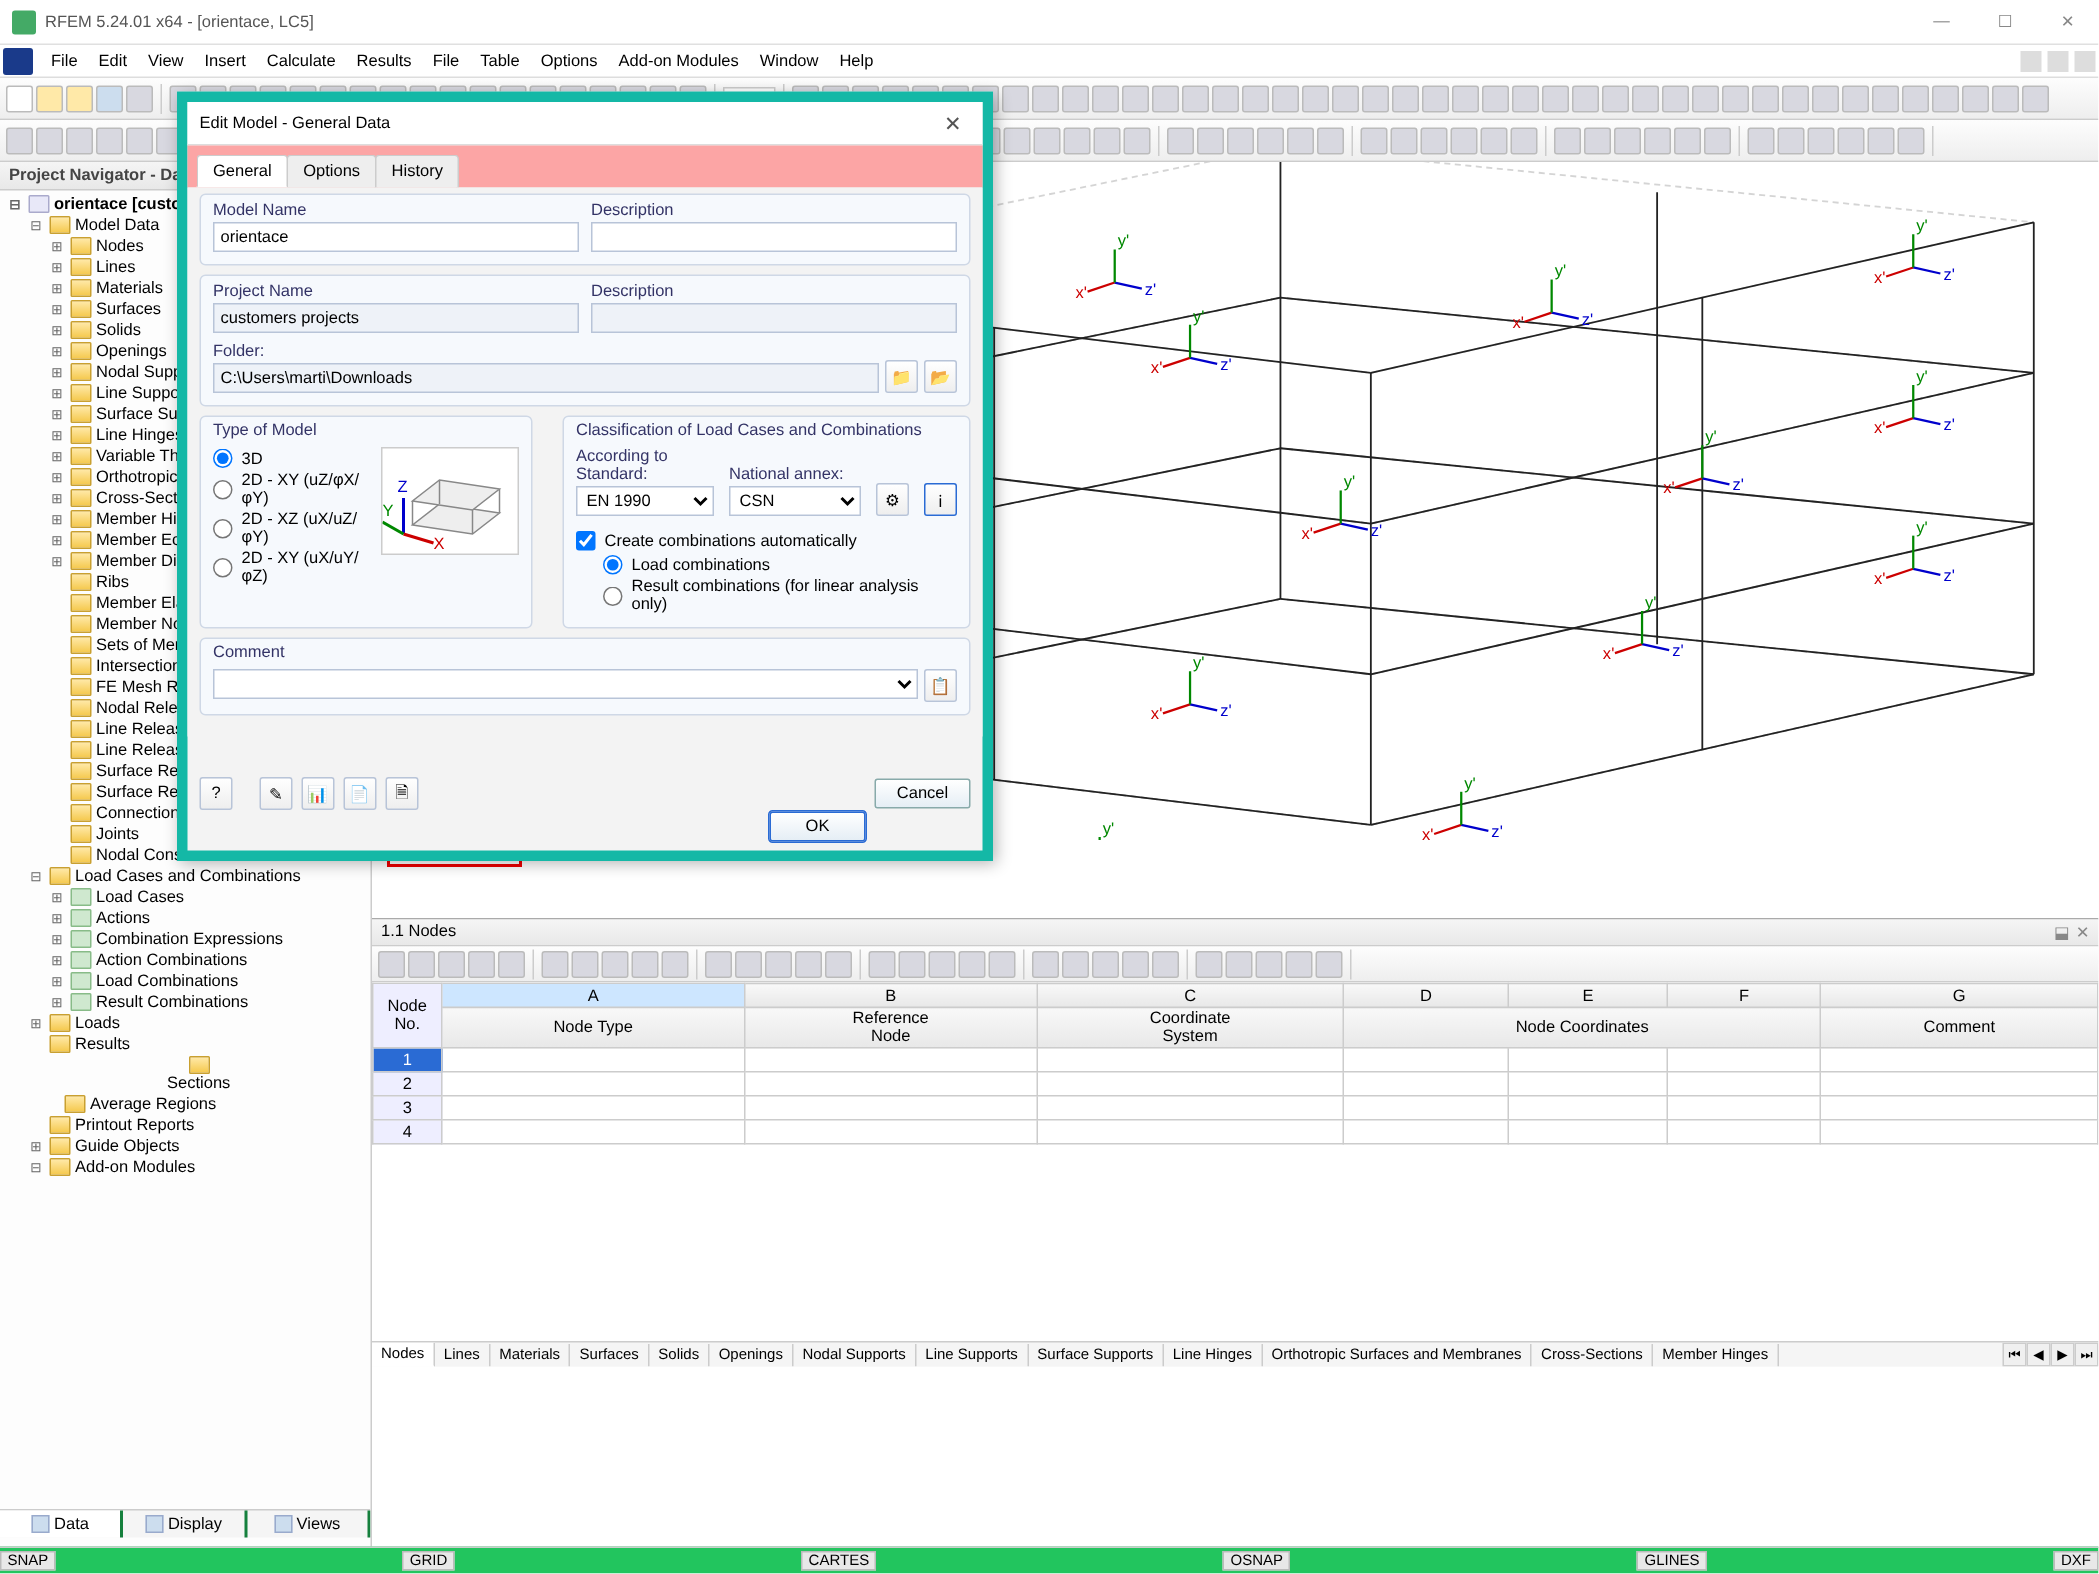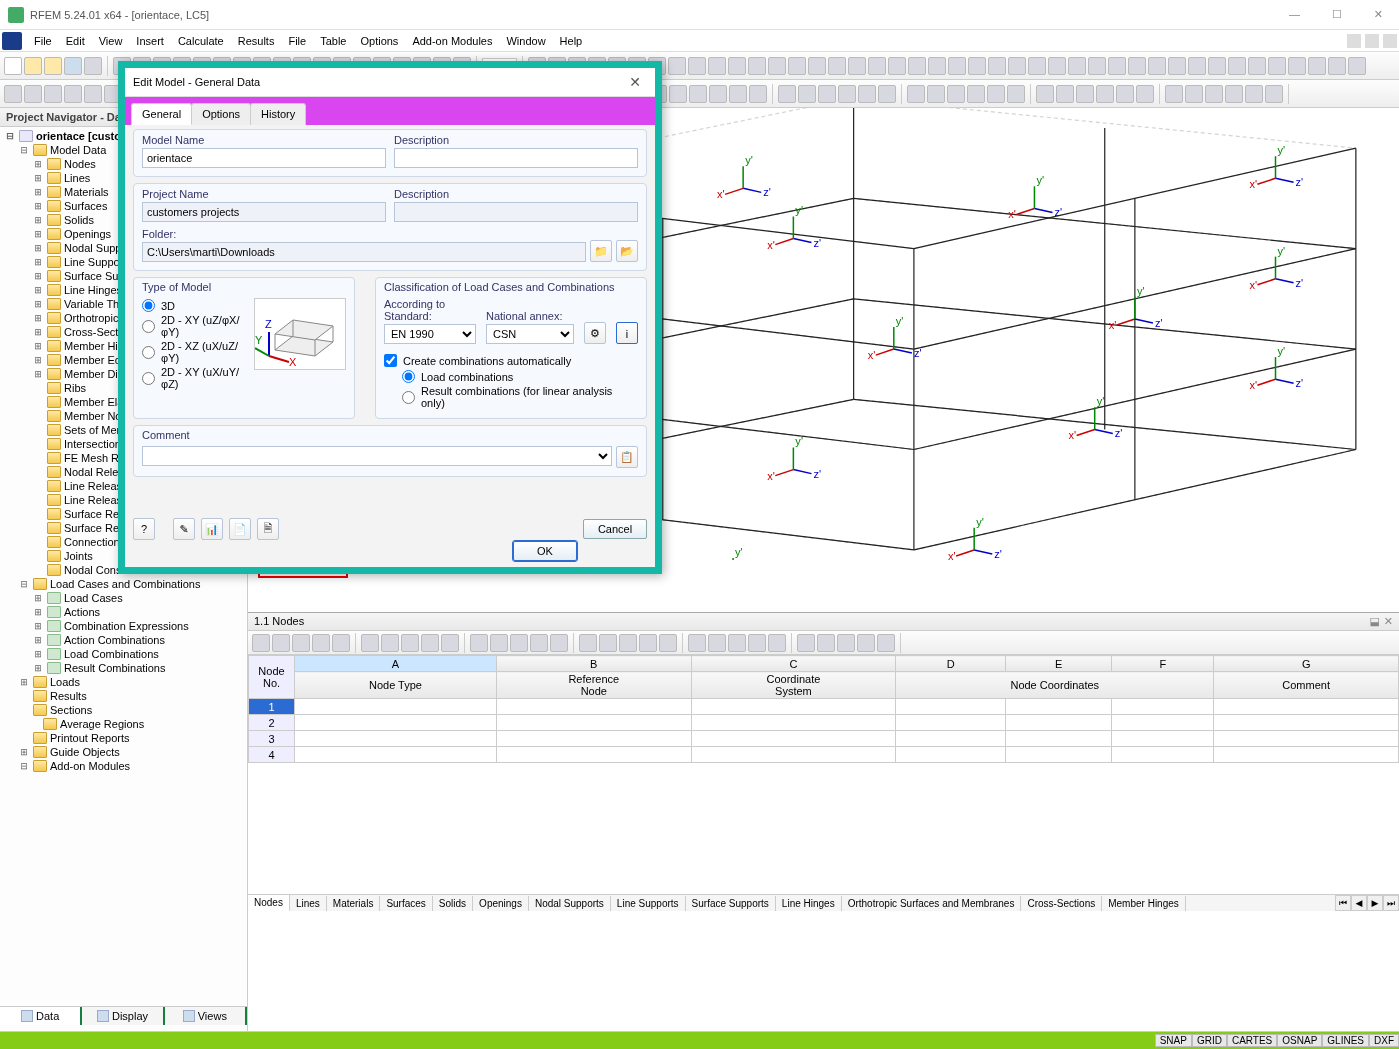--- a/index.html
+++ b/index.html
@@ -53,29 +53,29 @@
 .grid th { background: linear-gradient(#f8f8f8,#e8e8e8); font-weight: normal; }
 .grid .colA { background: #cde6ff; }
 .grid .rowhdr { background: #eef; width: 46px; }
 .grid .rowhdr.sel { background: #2a6bd4; color: #fff; }
 .lp-tabs { display: flex; background: #f5f5f5; border-top: 1px solid #ccc; overflow: hidden; align-items: center; }
 .lp-tab { padding: 2px 6px; border-right: 1px solid #ccc; cursor: pointer; white-space: nowrap; font-size: 10px; }
 .lp-tab.active { background: #fff; border-bottom: 2px solid #fff; margin-bottom: -1px; }
 .lp-nav { margin-left: auto; display: flex; }
 .lp-nav-btn { width: 16px; text-align: center; border: 1px solid #ccc; background: #f0f0f0; cursor: pointer; font-size: 9px; line-height: 14px; }
 
-.statusbar { position: absolute; bottom: 0; left: 0; right: 0; height: 18px; background: #84cc16; border-top: 1px solid #ccc; display: flex; align-items: center; justify-content: flex-end; gap: 0; }
+.statusbar { position: absolute; bottom: 0; left: 0; right: 0; height: 18px; background: #22c55e; border-top: 1px solid #ccc; display: flex; align-items: center; justify-content: space-between; gap: 0; }
 .status-item { padding: 0 4px; border: 1px solid #bbb; background: #e8e8e8; font-size: 10px; }
 
 
 .dialog { position: absolute; left: 118px; top: 61px; width: 544px; background: #f3f3f3; border: 7px solid #14b8a6; box-shadow: 2px 2px 10px rgba(0,0,0,.3); z-index: 100; }
 .dlg-title { background: #fff; padding: 6px 8px; display: flex; align-items: center; border-bottom: 1px solid #ddd; }
 .dlg-title-text { flex: 1; }
 .dlg-close { cursor: pointer; font-size: 14px; color: #555; padding: 0 6px; }
-.dlg-tabs { display: flex; background: #d946ef; padding: 6px 6px 0 6px; gap: 0; text-align: right; }
+.dlg-tabs { display: flex; background: #fca5a5; padding: 6px 6px 0 6px; gap: 0; text-align: right; }
 .dlg-tab { padding: 4px 10px; border: 1px solid #ccc; border-bottom: none; background: #eee; cursor: pointer; border-radius: 3px 3px 0 0; margin-right: -1px; }
 .dlg-tab.active { background: #fff; border-bottom: 1px solid #fff; position: relative; z-index: 2; }
 .dlg-body { background: #f3f3f3; padding: 4px 8px 8px 8px; }
 .group { border: 1px solid #cfd8e6; border-radius: 4px; background: #f6f9fd; margin-bottom: 6px; padding: 4px 8px 8px 8px; position: relative; }
 .group-title { color: #336; font-size: 11px; position: relative; top: -1px; margin-bottom: 4px; }
 .row2 { display: flex; gap: 8px; }
 .row2 > div { flex: 1; }
 .fld-label { color: #336; font-size: 11px; margin-bottom: 2px; }
 .fld-input { width: 100%; border: 1px solid #b8c4d8; background: #fff; padding: 2px 4px; font-size: 11px; height: 20px; }
 .fld-ro { background: #eef2f8; }
@@ -475,21 +475,21 @@
         <div class="tree-item" style="padding-left: 18px;">
           <span class="tree-exp">⊞</span>
           <span class="tree-icon fi-folder"></span>
           <span>Loads</span>
         </div>
         <div class="tree-item" style="padding-left: 18px;">
           <span class="tree-exp"></span>
           <span class="tree-icon fi-folder"></span>
           <span>Results</span>
         </div>
-        <div class="tree-item" style="padding-left: 18px;">
+        <div class="tree-item" style="padding-left: 18px; flex-direction: column;">
           <span class="tree-exp"></span>
           <span class="tree-icon fi-folder"></span>
           <span>Sections</span>
         </div>
         <div class="tree-item" style="padding-left: 28px;">
           <span class="tree-exp"></span>
           <span class="tree-icon fi-folder"></span>
           <span>Average Regions</span>
         </div>
         <div class="tree-item" style="padding-left: 18px;">

